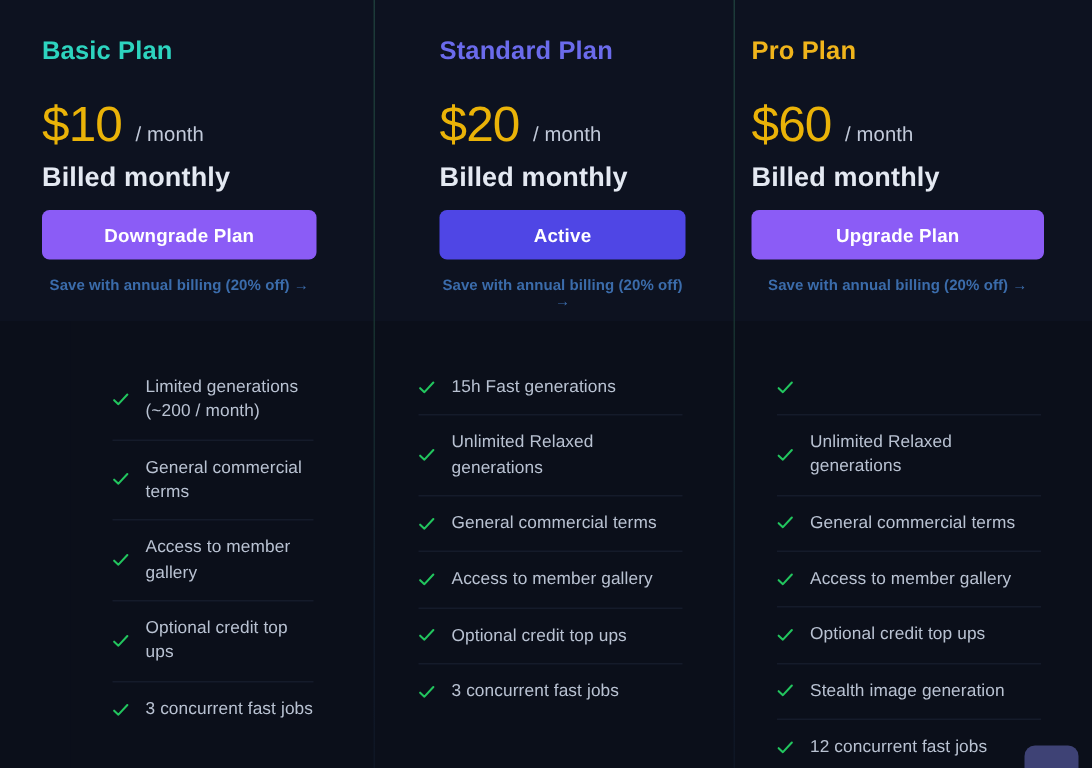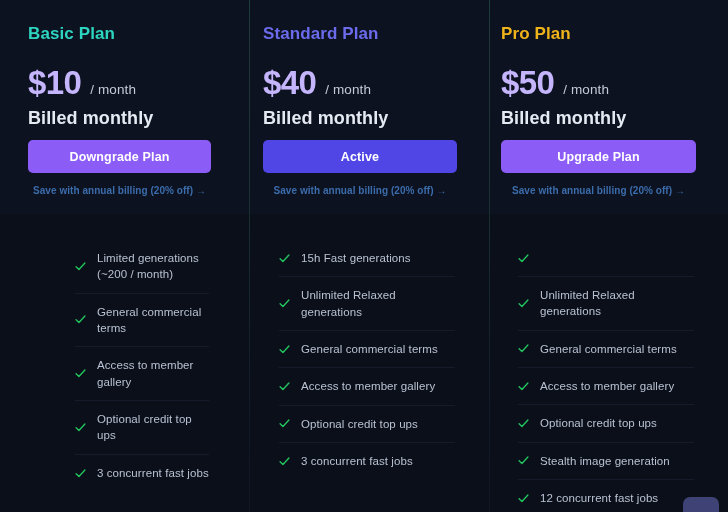--- a/index.html
+++ b/index.html
@@ -47,44 +47,44 @@
     background: linear-gradient(to bottom, #1d3b3a 0%, #17312f 42%, #121c2b 75%, #0f1624 100%);
   }
 
   
   .plan-header {
     background: #0d1220;
     padding: 24px 30px 22px 30px;
     height: 214px;
   }
   .col-basic .plan-header { padding-left: 28px; padding-right: 38px; }
-  .col-standard .plan-header { padding-left: 14px; padding-right: 32px; }
+  .col-standard .plan-header { padding-left: 44px; padding-right: 32px; }
   .col-pro .plan-header { padding-left: 12px; padding-right: 32px; }
 
   .plan-title {
     font-size: 17px;
     font-weight: 600;
     letter-spacing: .1px;
     margin-bottom: 22px;
   }
   .title-basic    { color: #2dd4bf; }
   .title-standard { color: #6b6bec; }
   .title-pro      { color: #f0b41b; }
 
   .price-row {
     display: flex;
     align-items: baseline;
     gap: 9px;
     margin-bottom: 9px;
   }
   .price-amount {
     font-size: 33px;
-    font-weight: 700;
+    font-weight: 400;
     letter-spacing: -.6px;
-    color: #c4b5fd;
+    color: #eab308;
     line-height: 1;
   }
   .price-period {
     font-size: 13.5px;
     font-weight: 400;
     color: #c2cada;
     letter-spacing: .1px;
   }
   .billing-note {
     font-size: 18px;
@@ -227,21 +227,21 @@
             </svg>
           </span>
           <span class="feature-text">3 concurrent fast jobs</span>
         </div>
       </div>
     </div>
     <div class="plan-col col-standard">
       <div class="plan-header">
         <div class="plan-title title-standard">Standard Plan</div>
         <div class="price-row">
-          <span class="price-amount">$40</span>
+          <span class="price-amount">$20</span>
           <span class="price-period">/ month</span>
         </div>
         <div class="billing-note">Billed monthly</div>
         <button class="plan-cta cta-primary">Active</button>
         <a href="#" class="annual-link">Save with annual billing (20% off) →</a>
       </div>
       <div class="plan-features">
         <div class="feature-row">
           <span class="check-icon">
             <svg viewBox="0 0 12 12" fill="none" xmlns="http://www.w3.org/2000/svg">
@@ -289,21 +289,21 @@
             </svg>
           </span>
           <span class="feature-text">3 concurrent fast jobs</span>
         </div>
       </div>
     </div>
     <div class="plan-col col-pro">
       <div class="plan-header">
         <div class="plan-title title-pro">Pro Plan</div>
         <div class="price-row">
-          <span class="price-amount">$50</span>
+          <span class="price-amount">$60</span>
           <span class="price-period">/ month</span>
         </div>
         <div class="billing-note">Billed monthly</div>
         <button class="plan-cta cta-secondary">Upgrade Plan</button>
         <a href="#" class="annual-link">Save with annual billing (20% off) →</a>
       </div>
       <div class="plan-features">
         <div class="feature-row">
           <span class="check-icon">
             <svg viewBox="0 0 12 12" fill="none" xmlns="http://www.w3.org/2000/svg">

